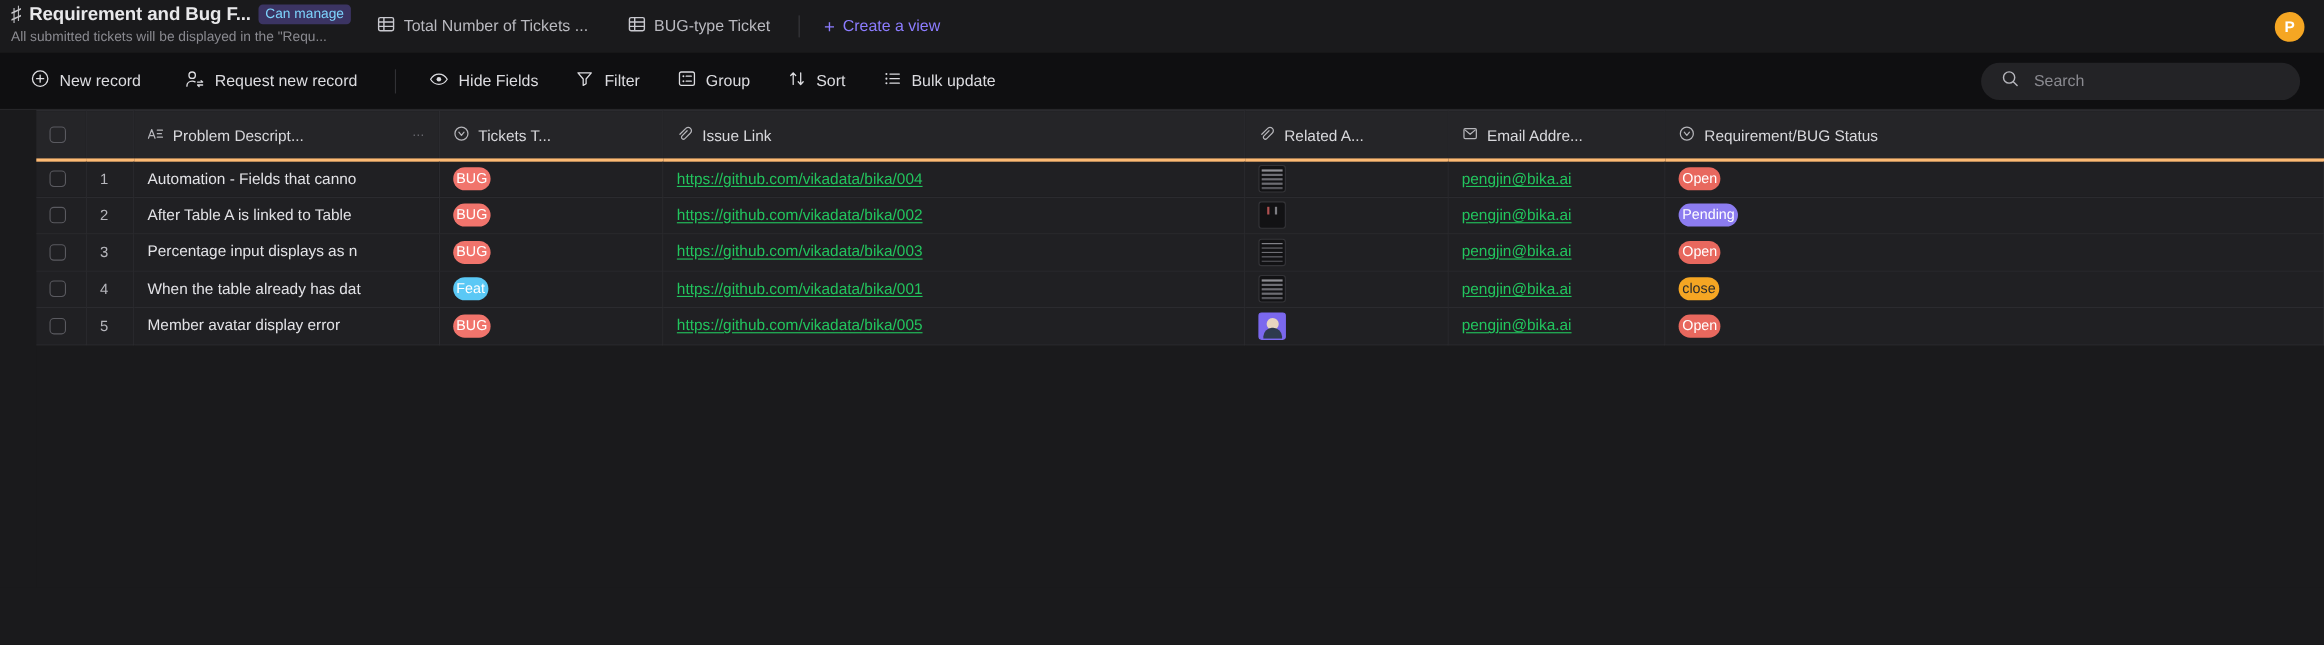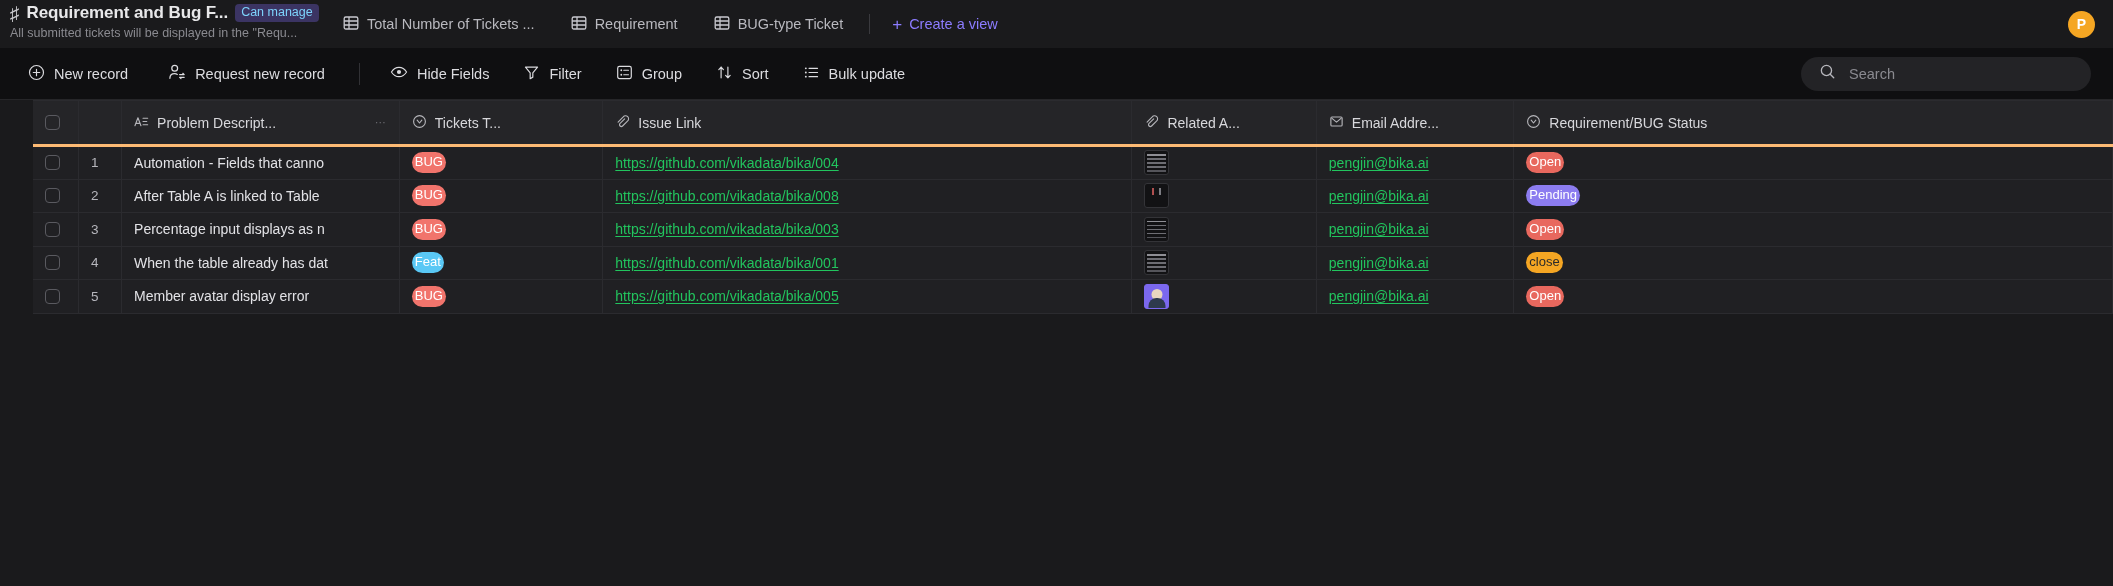--- a/index.html
+++ b/index.html
@@ -204,29 +204,20 @@
     <div class="tab">
       <span class="grid-ico">
         <svg width="16" height="16" viewBox="0 0 16 16" fill="none">
           <rect x="1.2" y="2" width="13.6" height="12" rx="1.6" stroke="#c9c9cf" stroke-width="1.3"></rect>
           <path d="M1.2 6h13.6M1.2 10h13.6M6 2v12" stroke="#c9c9cf" stroke-width="1.3"></path>
         </svg>
       </span>
       <span>Total Number of Tickets ...</span>
     </div>
 
-    <div class="tab">
-      <span class="grid-ico">
-        <svg width="16" height="16" viewBox="0 0 16 16" fill="none">
-          <rect x="1.2" y="2" width="13.6" height="12" rx="1.6" stroke="#c9c9cf" stroke-width="1.3"></rect>
-          <path d="M1.2 6h13.6M1.2 10h13.6M6 2v12" stroke="#c9c9cf" stroke-width="1.3"></path>
-        </svg>
-      </span>
-      <span>Requirement</span>
-    </div>
 
     <div class="tab">
       <span class="grid-ico">
         <svg width="16" height="16" viewBox="0 0 16 16" fill="none">
           <rect x="1.2" y="2" width="13.6" height="12" rx="1.6" stroke="#c9c9cf" stroke-width="1.3"></rect>
           <path d="M1.2 6h13.6M1.2 10h13.6M6 2v12" stroke="#c9c9cf" stroke-width="1.3"></path>
         </svg>
       </span>
       <span>BUG-type Ticket</span>
     </div>
@@ -449,21 +440,21 @@
           <span class="chk"></span>
         </td>
         <td class="c-num">2</td>
         <td class="col-desc">
           <span class="cell-text">After Table A is linked to Table</span>
         </td>
         <td class="col-ptype">
           <span class="pill" style="background:#f1746c">BUG</span>
         </td>
         <td class="col-link">
-          <a class="link" href="#">https://github.com/vikadata/bika/008</a>
+          <a class="link" href="#">https://github.com/vikadata/bika/002</a>
         </td>
         <td class="col-rel">
           <span class="attach-thumb sparse"></span>
         </td>
         <td class="col-email">
           <a class="link" href="#">pengjin@bika.ai</a>
         </td>
         <td class="col-status">
           <span class="pill" style="background:#8c7cf0">Pending</span>
         </td>

